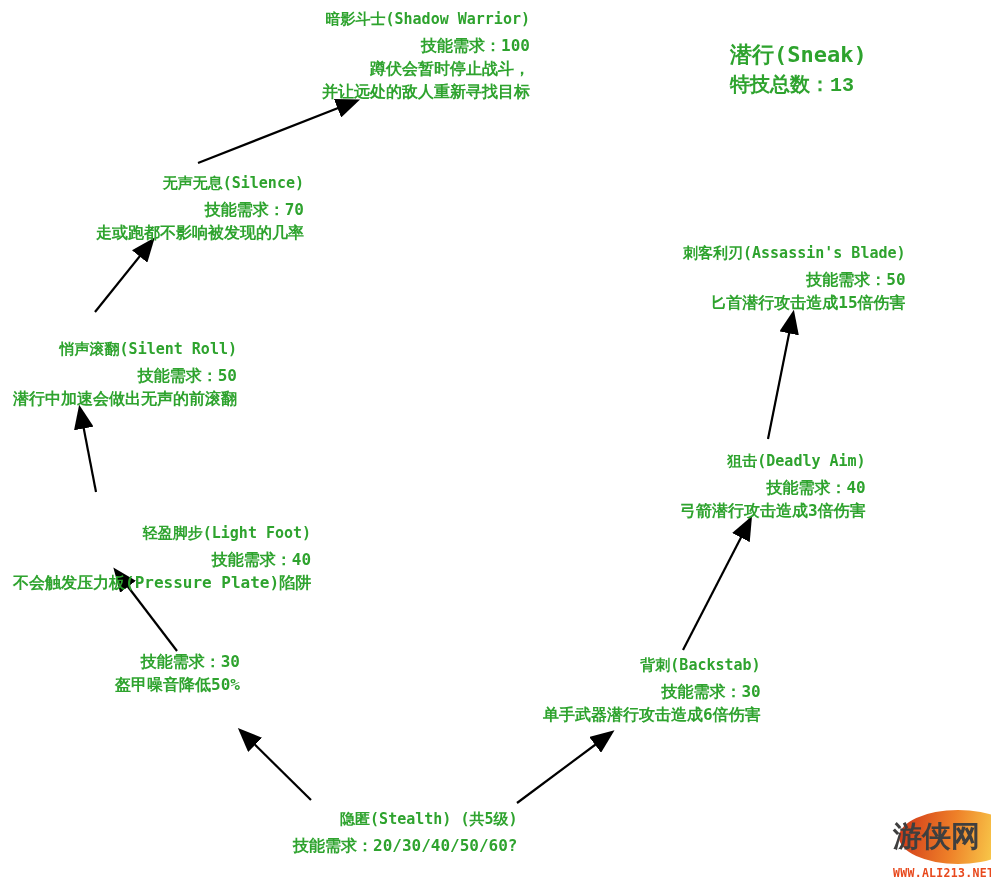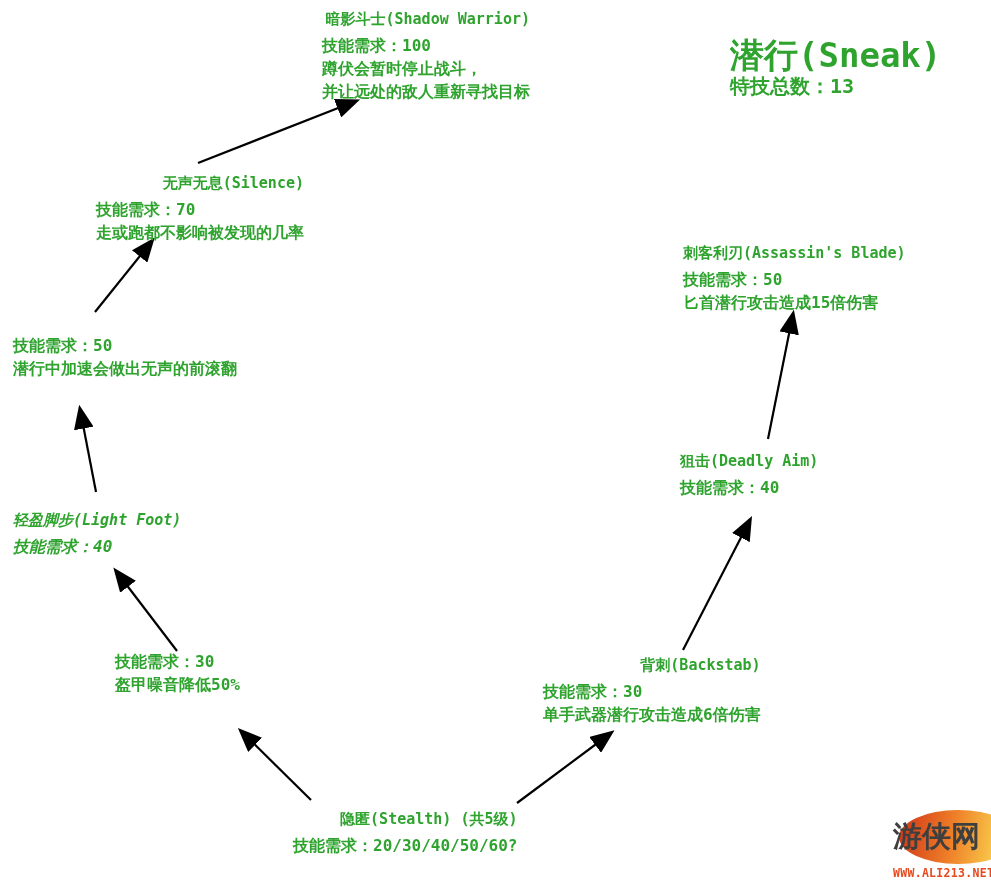--- a/index.html
+++ b/index.html
@@ -18,37 +18,38 @@
     font-size: 15px;
     line-height: 30px;
     font-weight: bold;
     letter-spacing: 0px;
     text-align: right;
   }
   .node-req, .node-desc {
     font-size: 16px;
     line-height: 23px;
     font-weight: bold;
+    text-align: right;
   }
 
   
   #n-shadow-warrior   { left: 322px; top: 4px; }
   #n-silence          { left: 96px;  top: 168px; }
   #n-silent-roll      { left: 13px;  top: 334px; }
-  #n-light-foot       { left: 13px;  top: 505px; font-style: italic; }
+  #n-light-foot       { left: 13px;  top: 518px; }
   #n-muffled-movement { left: 115px; top: 650px; }
   #n-stealth          { left: 293px; top: 804px; }
   #n-backstab         { left: 543px; top: 650px; }
   #n-deadly-aim       { left: 680px; top: 446px; }
   #n-assassins-blade  { left: 683px; top: 238px; }
 
   
   .header { position: absolute; left: 730px; top: 38px; color: #2ea32e; white-space: nowrap; }
-  .header-title { font-size: 34px; line-height: 34px; font-weight: bold; }
-  .header-subtitle { font-size: 20px; line-height: 28px; font-weight: bold; }
+  .header-title { font-size: 22px; line-height: 34px; font-weight: bold; }
+  .header-subtitle { font-size: 20px; line-height: 28px; font-weight: bold; font-family: Liberation Mono, monospace; }
 
   
   svg.arrows {
     position: absolute;
     left: 0; top: 0;
     width: 991px; height: 884px;
     pointer-events: none;
   }
   svg.arrows line { stroke: #000000; stroke-width: 2.2; }
 
@@ -114,27 +115,29 @@
   <div class="node-desc">并让远处的敌人重新寻找目标</div>
 </div>
 
 <div class="node" id="n-silence">
   <div class="node-title">无声无息(Silence)</div>
   <div class="node-req">技能需求：70</div>
   <div class="node-desc">走或跑都不影响被发现的几率</div>
 </div>
 
 <div class="node" id="n-silent-roll">
+  <div class="node-title">悄声滚翻(Silent Roll)</div>
   <div class="node-req">技能需求：50</div>
   <div class="node-desc">潜行中加速会做出无声的前滚翻</div>
 </div>
 
 <div class="node" id="n-light-foot">
   <div class="node-title">轻盈脚步(Light Foot)</div>
   <div class="node-req">技能需求：40</div>
+  <div class="node-desc">不会触发压力板(Pressure Plate)陷阱</div>
 </div>
 
 <div class="node" id="n-muffled-movement">
   <div class="node-req">技能需求：30</div>
   <div class="node-desc">盔甲噪音降低50%</div>
 </div>
 
 <div class="node" id="n-stealth">
   <div class="node-title">隐匿(Stealth) (共5级)</div>
   <div class="node-req">技能需求：20/30/40/50/60?</div>
@@ -142,20 +145,21 @@
 
 <div class="node" id="n-backstab">
   <div class="node-title">背刺(Backstab)</div>
   <div class="node-req">技能需求：30</div>
   <div class="node-desc">单手武器潜行攻击造成6倍伤害</div>
 </div>
 
 <div class="node" id="n-deadly-aim">
   <div class="node-title">狙击(Deadly Aim)</div>
   <div class="node-req">技能需求：40</div>
+  <div class="node-desc">弓箭潜行攻击造成3倍伤害</div>
 </div>
 
 <div class="node" id="n-assassins-blade">
   <div class="node-title">刺客利刃(Assassin's Blade)</div>
   <div class="node-req">技能需求：50</div>
   <div class="node-desc">匕首潜行攻击造成15倍伤害</div>
 </div>
 
 <div class="watermark">
   <div class="wm-ellipse">

